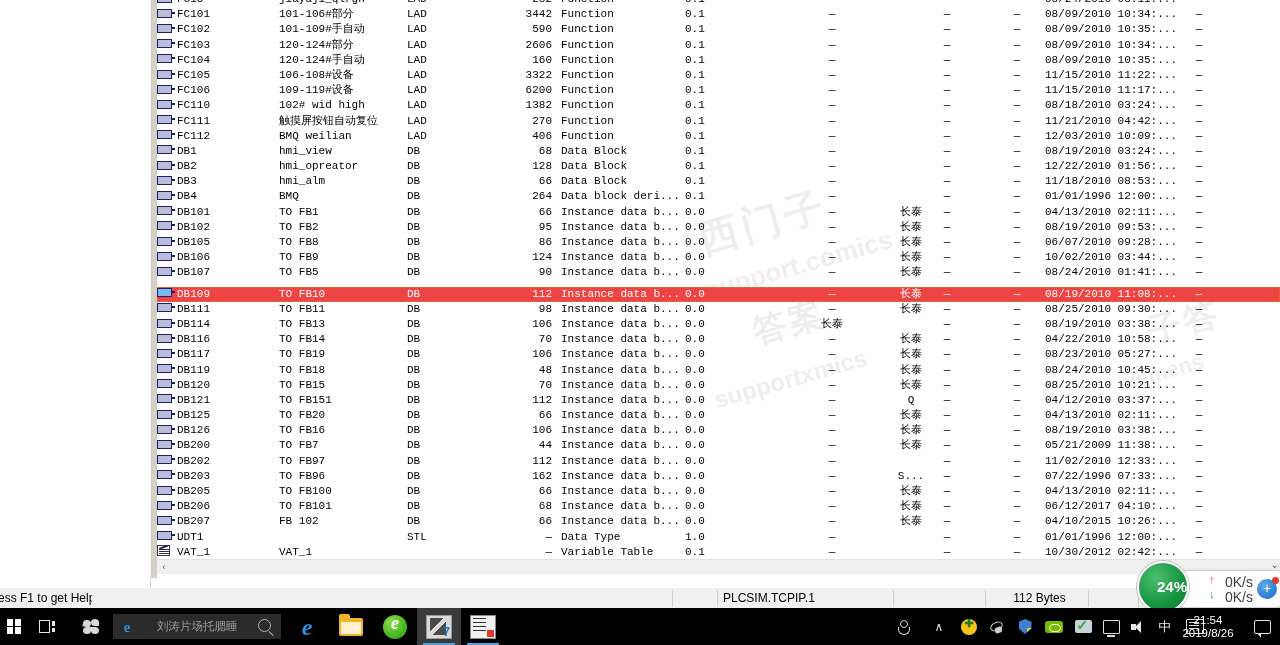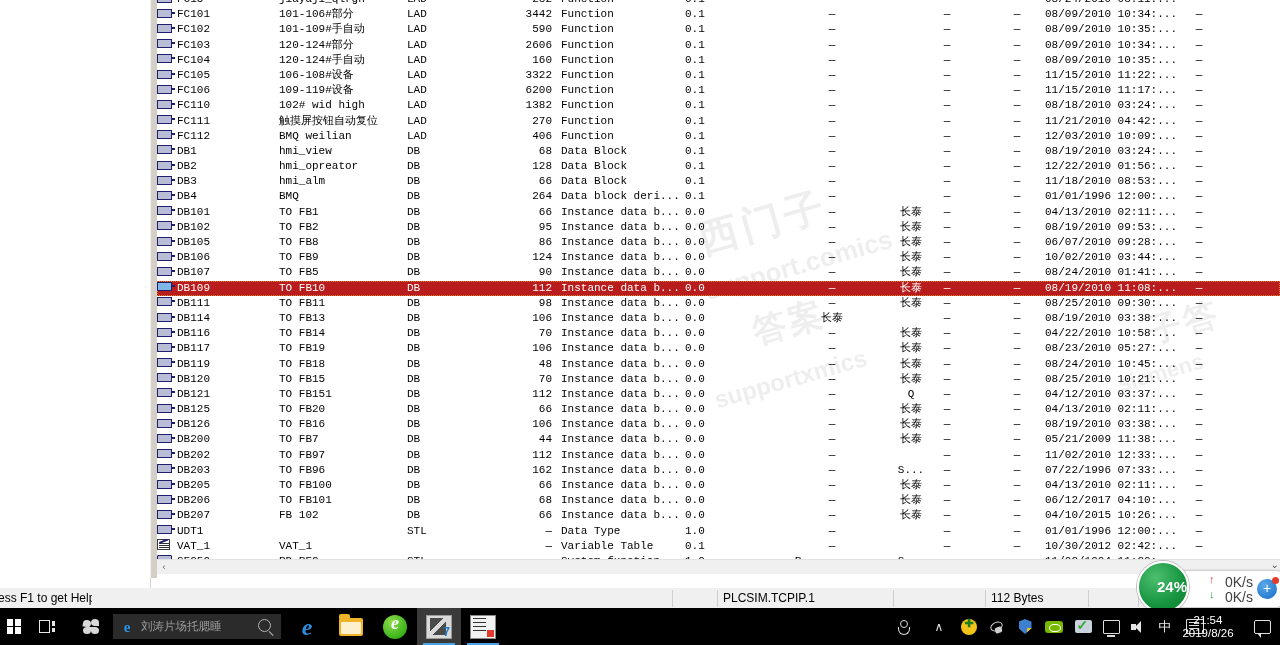--- a/index.html
+++ b/index.html
@@ -39,24 +39,25 @@
   .row {
     position: relative;
     height: 15.2px;
     line-height: 15.2px;
     white-space: nowrap;
     font-family: "Liberation Mono", monospace;
     font-size: 11px;
     color: #000;
   }
   .row.selected {
-    background: #b91c1c;
+    background: #ef4444;
     color: #ffffff;
     outline: 1px dotted #d9822b;
     outline-offset: -1px;
+    margin-top: 6px;
   }
   .cell { position: absolute; top: 0; overflow: hidden; }
   .c-icon   { left: 0px;   width: 20px; text-align: left; }
   .c-name   { left: 20px;  width: 105px; }
   .c-sym    { left: 122px; width: 175px; }
   .c-lang   { left: 250px; width: 60px; }
   .c-size   { left: 330px; width: 65px; text-align: right; }
   .c-type   { left: 404px; width: 118px; }
   .c-ver    { left: 528px; width: 40px; }
   .c-col8   { left: 630px; width: 42px; text-align: center; }
@@ -157,21 +158,21 @@
     border-left: 1px solid #cfcfcf;
     padding-left: 5px;
     line-height: 17px;
     box-sizing: border-box;
     overflow: hidden; white-space: nowrap;
   }
   .s-help   { left: -8px; width: 100px; border-left: none; padding-left: 5px; }
   .s-a      { left: 672px; width: 45px; }
   .s-conn   { left: 717px; width: 176px; }
   .s-b      { left: 893px; width: 92px; }
-  .s-bytes  { left: 985px; width: 103px; }
+  .s-bytes  { left: 985px; width: 103px; text-align: center; }
   .s-c      { left: 1088px; width: 50px; }
   .s-sel    { left: 1138px; width: 142px; }
 
   
   .speed-widget {
     position: absolute; left: 1148px; top: 570px;
     width: 132px; height: 36px;
     background: #ffffff;
     border: 1px solid #cfcfcf;
     border-radius: 5px;
@@ -268,21 +269,21 @@
     background: #2b2b2b;
     display: flex; align-items: center;
   }
   .tb-search .e-mini {
     margin-left: 6px; width: 16px; height: 16px;
     color: #2a8fe0; font-size: 15px; font-weight: bold;
     font-family: "Liberation Serif", serif;
     line-height: 16px; text-align: center;
   }
   .tb-search .txt {
-    margin-left: 6px; color: #9d9d9d; font-size: 11.5px;
+    margin-left: 22px; color: #9d9d9d; font-size: 11.5px;
     font-family: "Liberation Sans", sans-serif;
     white-space: nowrap; overflow: hidden;
   }
   .tb-search .mag {
     position: absolute; right: 10px; top: 5px;
     width: 11px; height: 11px; border: 1.4px solid #b5b5b5; border-radius: 50%;
   }
   .tb-search .mag::after {
     content: ""; position: absolute; right: -4px; bottom: -3px;
     width: 6px; height: 1.4px; background: #b5b5b5; transform: rotate(45deg);

